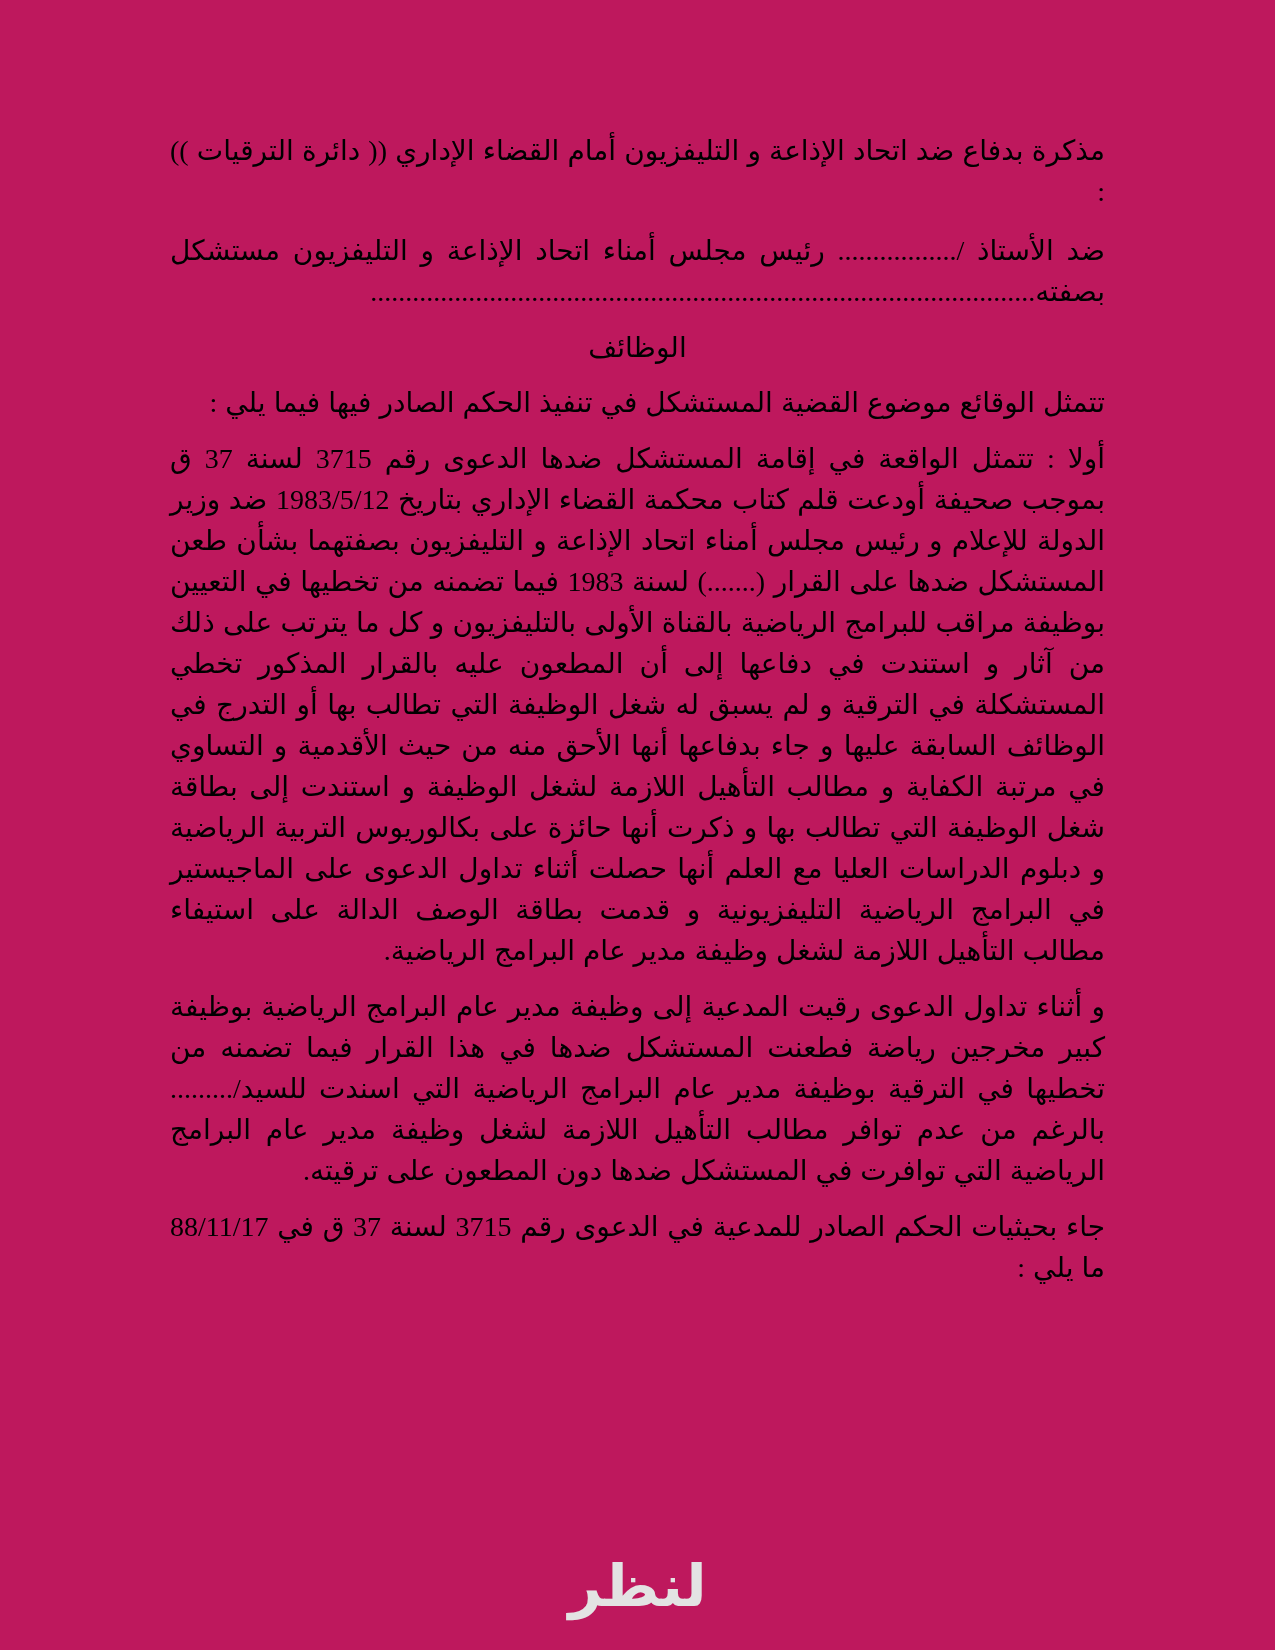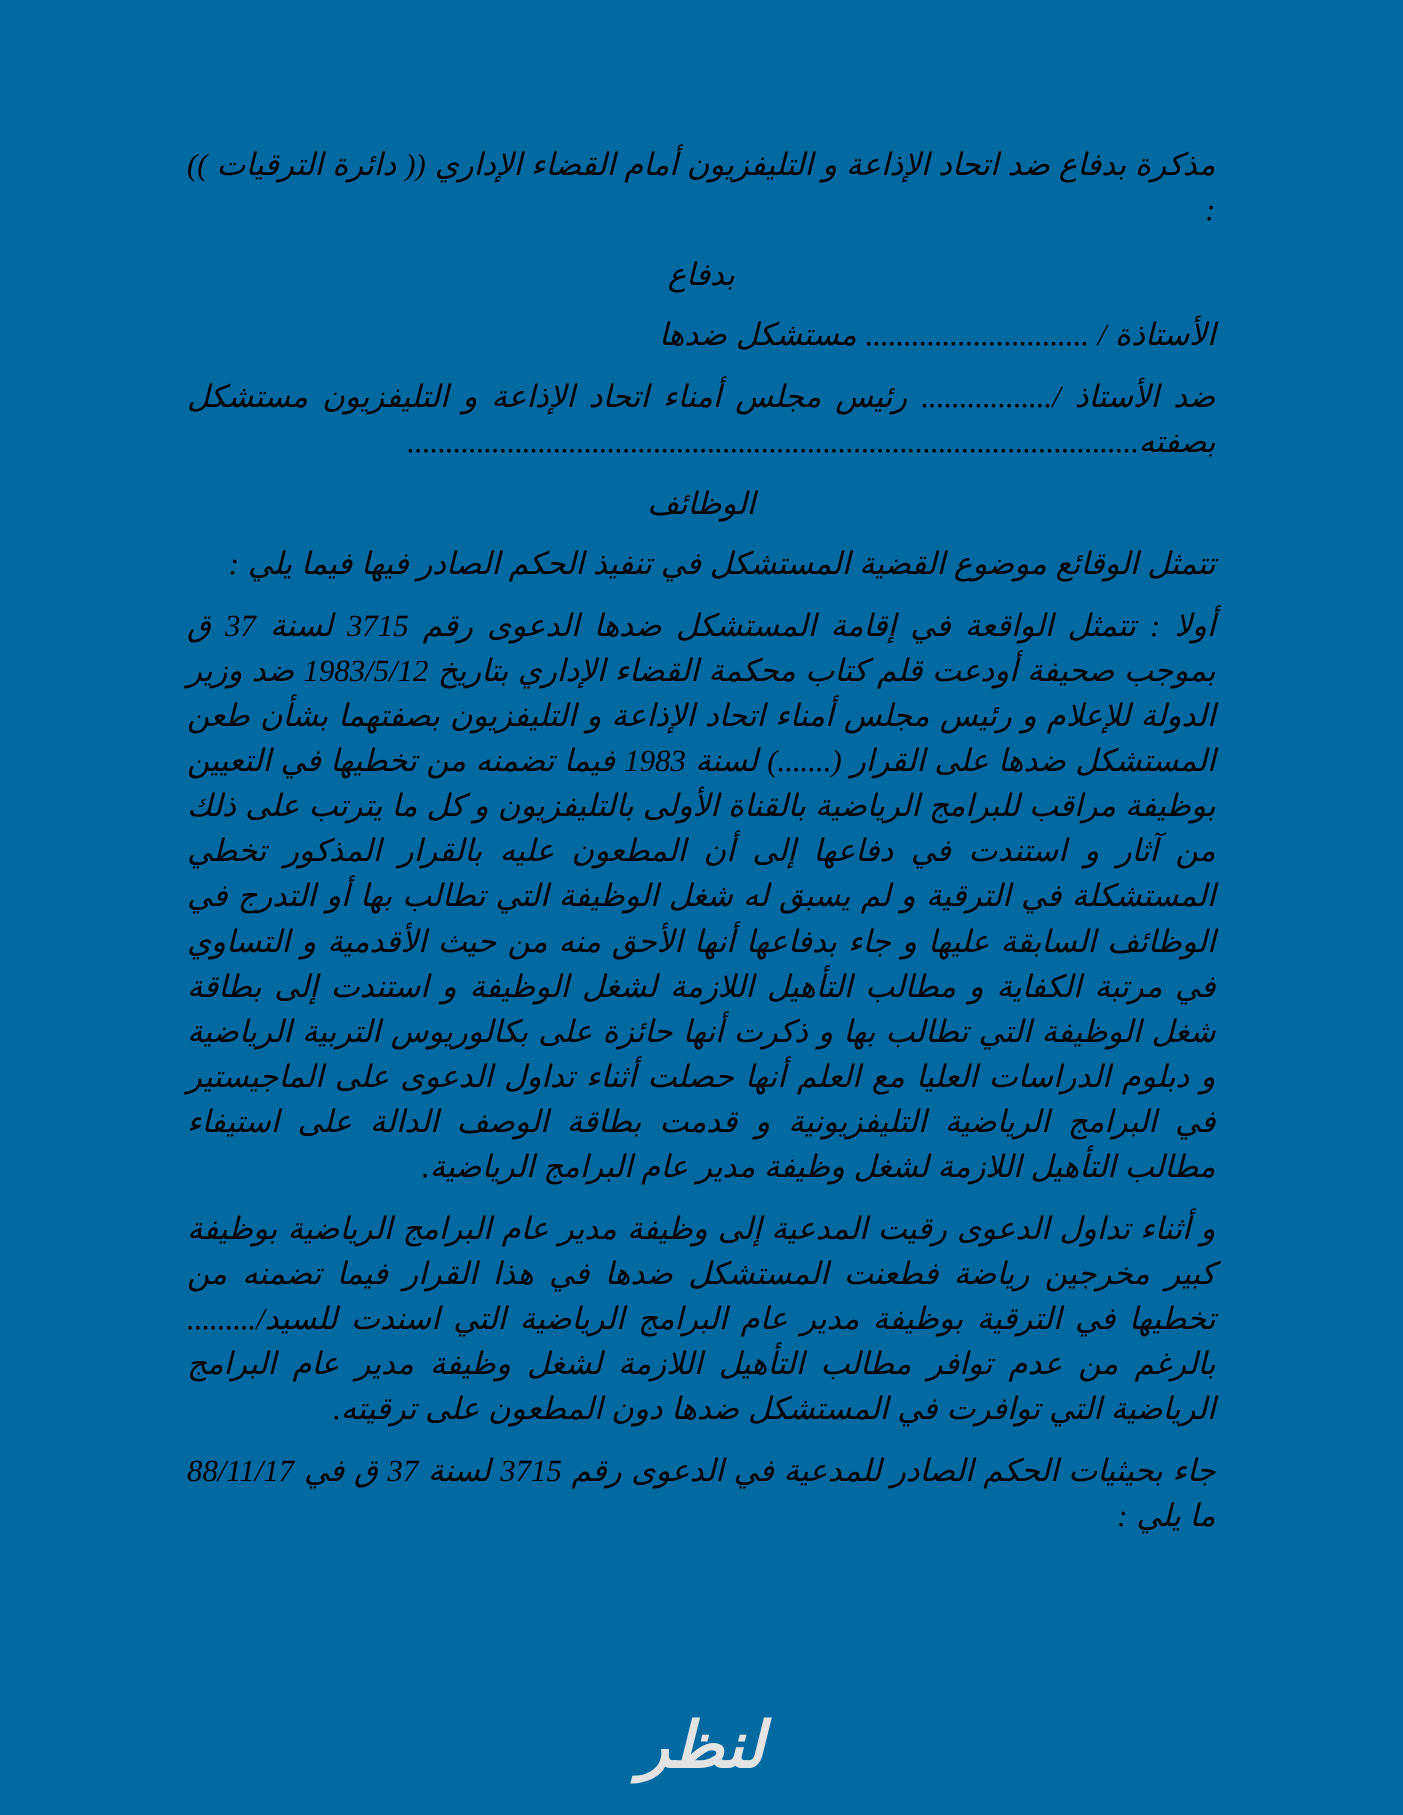--- a/index.html
+++ b/index.html
@@ -11,23 +11,22 @@
     width: 1275px;
     height: 1650px;
     position: relative;
     overflow: hidden;
     font-family: "Liberation Serif", "DejaVu Serif", "DejaVu Sans", serif;
     color: #000000;
   }
   .page {
     position: absolute;
     inset: 0;
-    background: #0369a1;
+    background: #be185d;
     direction: rtl;
-    font-style: italic;
   }
   .content {
     padding: 130px 170px 0 170px;
   }
   .content p {
     font-size: 28px;
     line-height: 41px;
     margin: 0 0 15px 0;
     text-align: justify;
     text-justify: inter-word;
@@ -58,23 +57,21 @@
   }
 </style>
 </head>
 <body>
 
 <div class="page">
   <div class="content">
     <p class="para-title">مذكرة بدفاع ضد اتحاد الإذاعة و التليفزيون أمام القضاء الإداري (( دائرة الترقيات )) :</p>
 
 
-    <p class="heading">بدفاع</p>
 
-    <p class="single-line">الأستاذة / ............................. مستشكل ضدها</p>
 
     <p>ضد الأستاذ /................. رئيس مجلس أمناء اتحاد الإذاعة و التليفزيون مستشكل بصفته...............................................................................................</p>
 
     <p class="heading">الوظائف</p>
 
     <p class="single-line">تتمثل الوقائع موضوع القضية المستشكل  في تنفيذ الحكم الصادر فيها فيما يلي :</p>
 
     <p>أولا : تتمثل الواقعة في إقامة المستشكل ضدها الدعوى رقم 3715 لسنة 37 ق بموجب صحيفة أودعت قلم كتاب محكمة القضاء الإداري بتاريخ 1983/5/12 ضد وزير الدولة للإعلام و رئيس مجلس أمناء اتحاد الإذاعة و التليفزيون بصفتهما بشأن طعن المستشكل ضدها على القرار (.......) لسنة 1983 فيما تضمنه من تخطيها في التعيين بوظيفة مراقب للبرامج الرياضية بالقناة الأولى  بالتليفزيون و كل ما يترتب على ذلك من آثار و استندت في دفاعها إلى أن المطعون عليه بالقرار المذكور تخطي المستشكلة في الترقية و لم يسبق له شغل الوظيفة التي تطالب بها أو التدرج في الوظائف السابقة عليها و جاء بدفاعها أنها الأحق منه من حيث الأقدمية و التساوي في مرتبة الكفاية و مطالب التأهيل اللازمة لشغل الوظيفة و استندت إلى بطاقة شغل الوظيفة التي تطالب بها و ذكرت أنها حائزة على بكالوريوس التربية الرياضية و دبلوم الدراسات العليا مع العلم أنها حصلت أثناء تداول الدعوى على الماجيستير  في البرامج الرياضية التليفزيونية و قدمت بطاقة الوصف الدالة على استيفاء مطالب التأهيل اللازمة لشغل وظيفة مدير عام  البرامج الرياضية.</p>
 
     <p>و أثناء تداول الدعوى رقيت المدعية إلى وظيفة مدير  عام البرامج الرياضية بوظيفة كبير مخرجين رياضة فطعنت المستشكل ضدها في هذا القرار فيما تضمنه من تخطيها في الترقية بوظيفة مدير عام البرامج الرياضية التي اسندت للسيد/......... بالرغم من عدم توافر مطالب  التأهيل اللازمة لشغل وظيفة مدير  عام البرامج الرياضية التي توافرت في المستشكل ضدها دون المطعون على ترقيته.</p>

